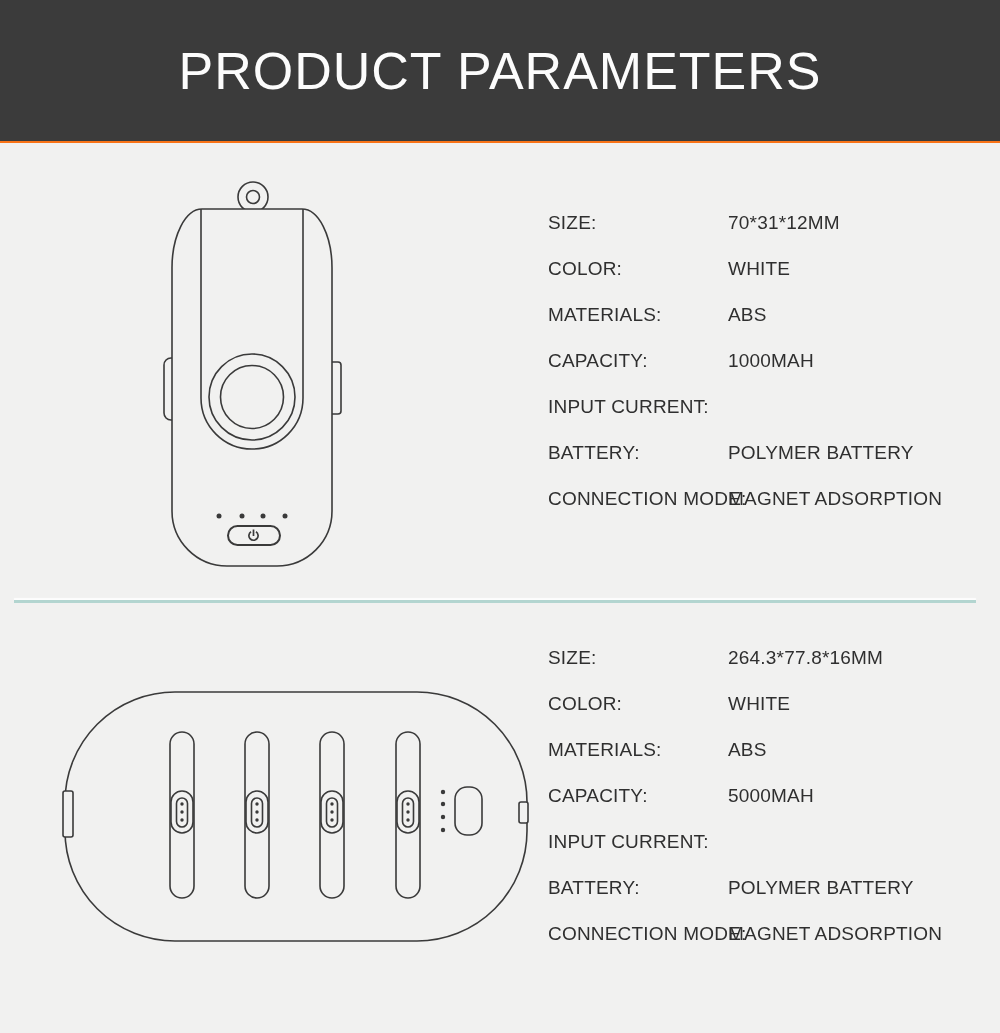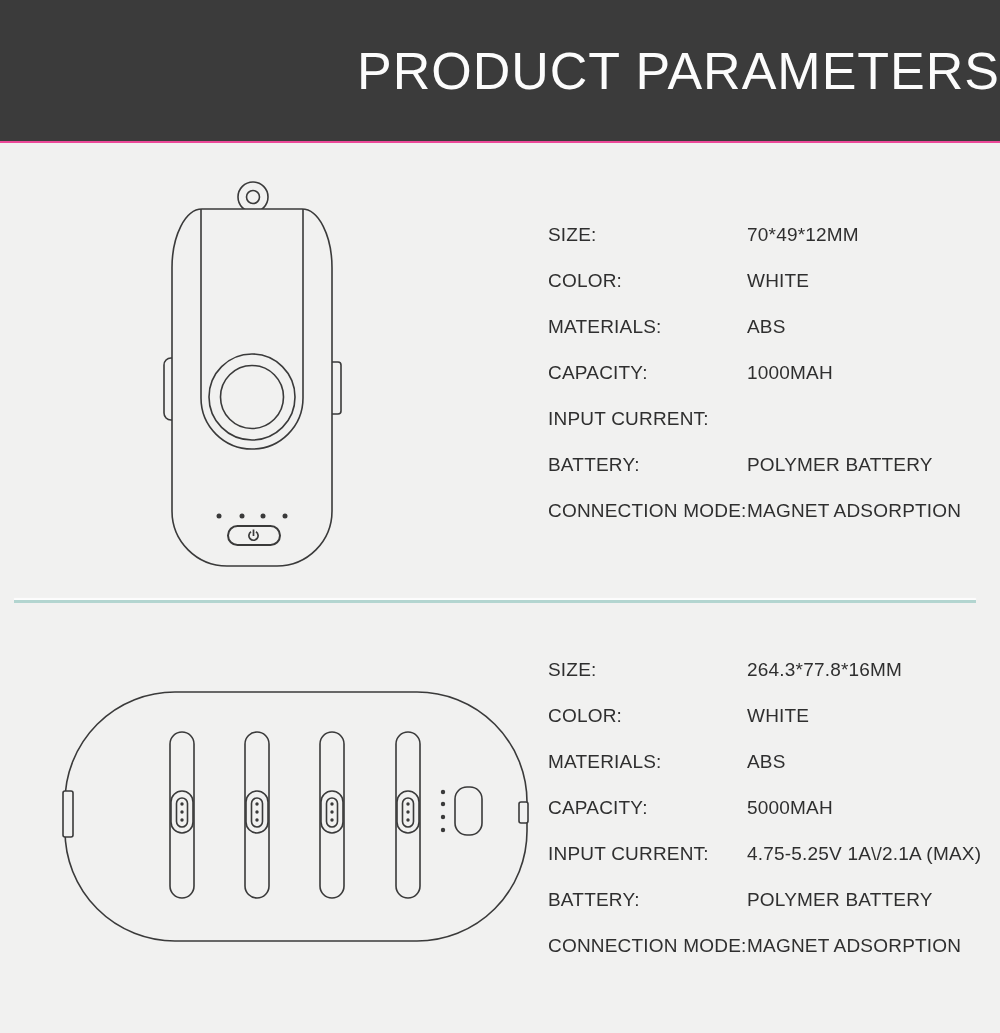--- a/index.html
+++ b/index.html
@@ -7,41 +7,41 @@
     position:relative;
     width:1000px;height:1033px;
     background:var(--page_bg,#f1f1f0);
     overflow:hidden;
     font-family:"Liberation Sans",sans-serif;
     color:var(--text_color,#2f2f2f);
   }
   .banner{
     position:absolute;top:0;left:0;width:1000px;height:141px;
     background:var(--banner_bg,#3b3b3b);
-    border-bottom:2px solid #ec4899;
-    display:flex;align-items:center;justify-content:flex-end;
+    border-bottom:2px solid #f97316;
+    display:flex;align-items:center;justify-content:center;
   }
   .banner h1{
     margin:0;
     color:#fcfcfc;
     font-size:52px;
     font-weight:400;
     letter-spacing:1px;
     white-space:nowrap;
   }
   svg.art{position:absolute;left:0;top:0;}
   .divider{
     position:absolute;left:14px;top:600px;width:962px;height:3px;
     background:var(--divider_color,#b3d5d0);
     box-shadow:0 -2px 1px rgba(255,255,255,0.85);
   }
   .specs{position:absolute;left:548px;}
   .specs.s1{top:212px;}
   .specs.s2{top:647px;}
-  .spec-row{display:flex;align-items:center;height:46px;gap:19px;}
+  .spec-row{display:flex;height:46px;}
   .spec-label{width:180px;flex:none;font-size:19px;letter-spacing:.2px;white-space:nowrap;}
   .spec-value{font-size:19px;letter-spacing:.2px;white-space:nowrap;}
 </style>
 </head>
 <body>
 
 <div class="page">
 
   <header class="banner">
     <h1>PRODUCT PARAMETERS</h1>
@@ -139,21 +139,21 @@
 
       <rect x="455" y="787" width="27" height="48" rx="12"></rect>
     </g>
   </svg>
 
   <div class="divider"></div>
 
   <div class="specs s1">
     <div class="spec-row">
       <span class="spec-label">SIZE:</span>
-      <span class="spec-value">70*49*12MM</span>
+      <span class="spec-value">70*31*12MM</span>
     </div>
     <div class="spec-row">
       <span class="spec-label">COLOR:</span>
       <span class="spec-value">WHITE</span>
     </div>
     <div class="spec-row">
       <span class="spec-label">MATERIALS:</span>
       <span class="spec-value">ABS</span>
     </div>
     <div class="spec-row">
@@ -185,21 +185,20 @@
     <div class="spec-row">
       <span class="spec-label">MATERIALS:</span>
       <span class="spec-value">ABS</span>
     </div>
     <div class="spec-row">
       <span class="spec-label">CAPACITY:</span>
       <span class="spec-value">5000MAH</span>
     </div>
     <div class="spec-row">
       <span class="spec-label">INPUT CURRENT:</span>
-      <span class="spec-value">4.75-5.25V 1A\/2.1A (MAX)</span>
     </div>
     <div class="spec-row">
       <span class="spec-label">BATTERY:</span>
       <span class="spec-value">POLYMER BATTERY</span>
     </div>
     <div class="spec-row">
       <span class="spec-label">CONNECTION MODE:</span>
       <span class="spec-value">MAGNET ADSORPTION</span>
     </div>
   </div>

